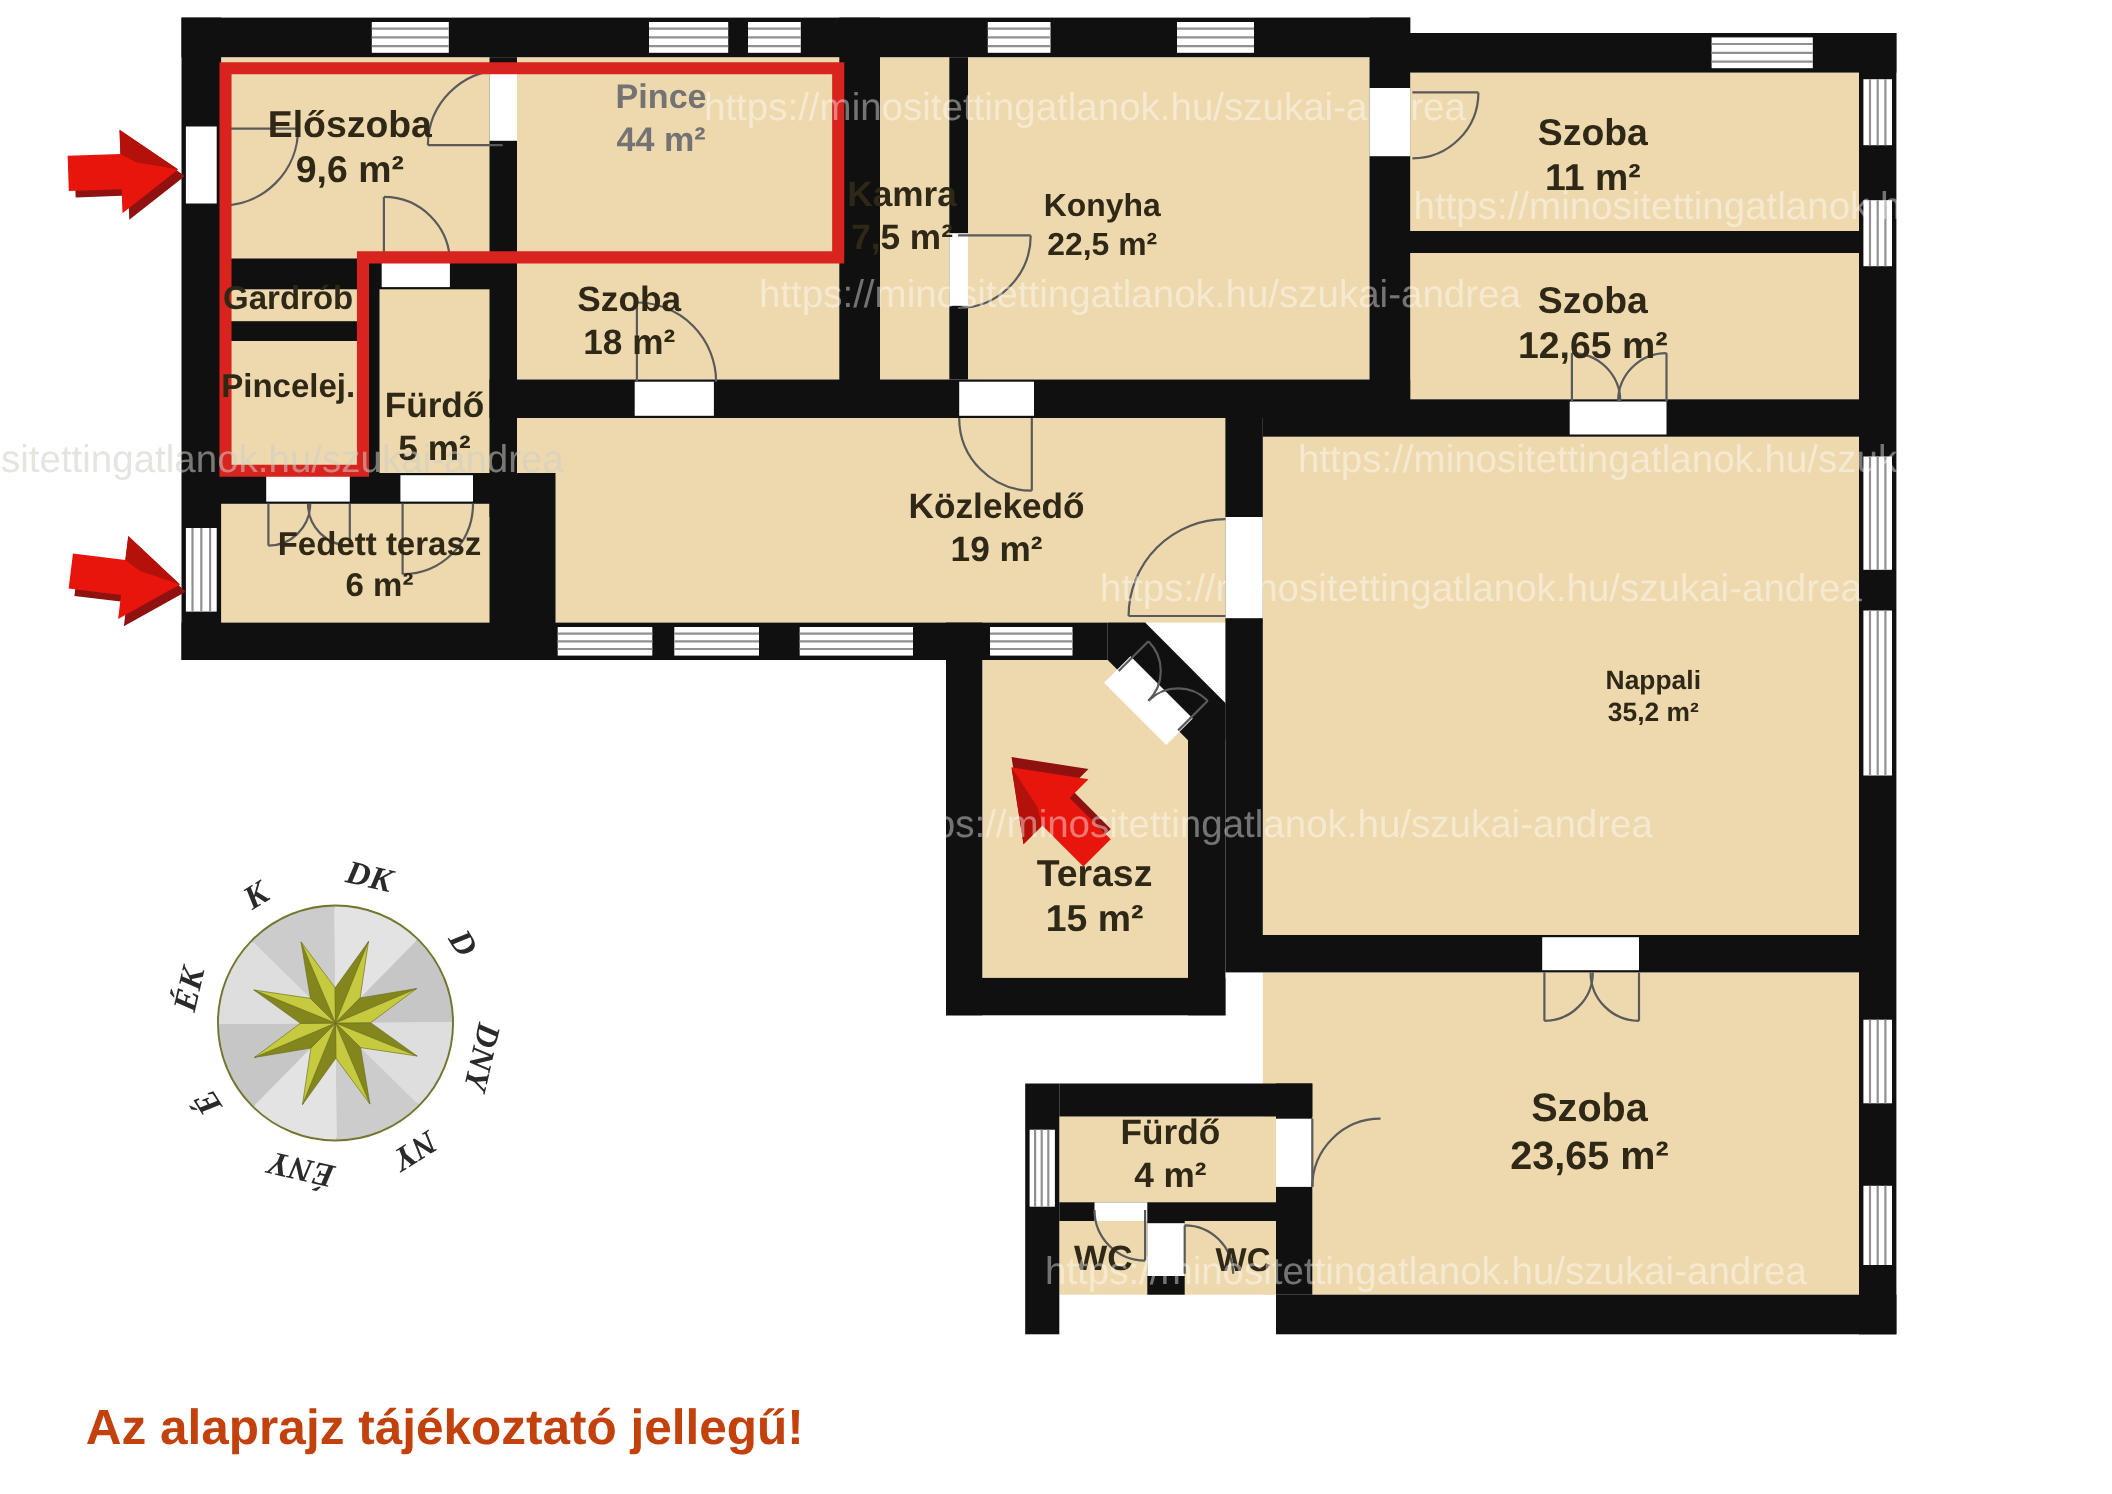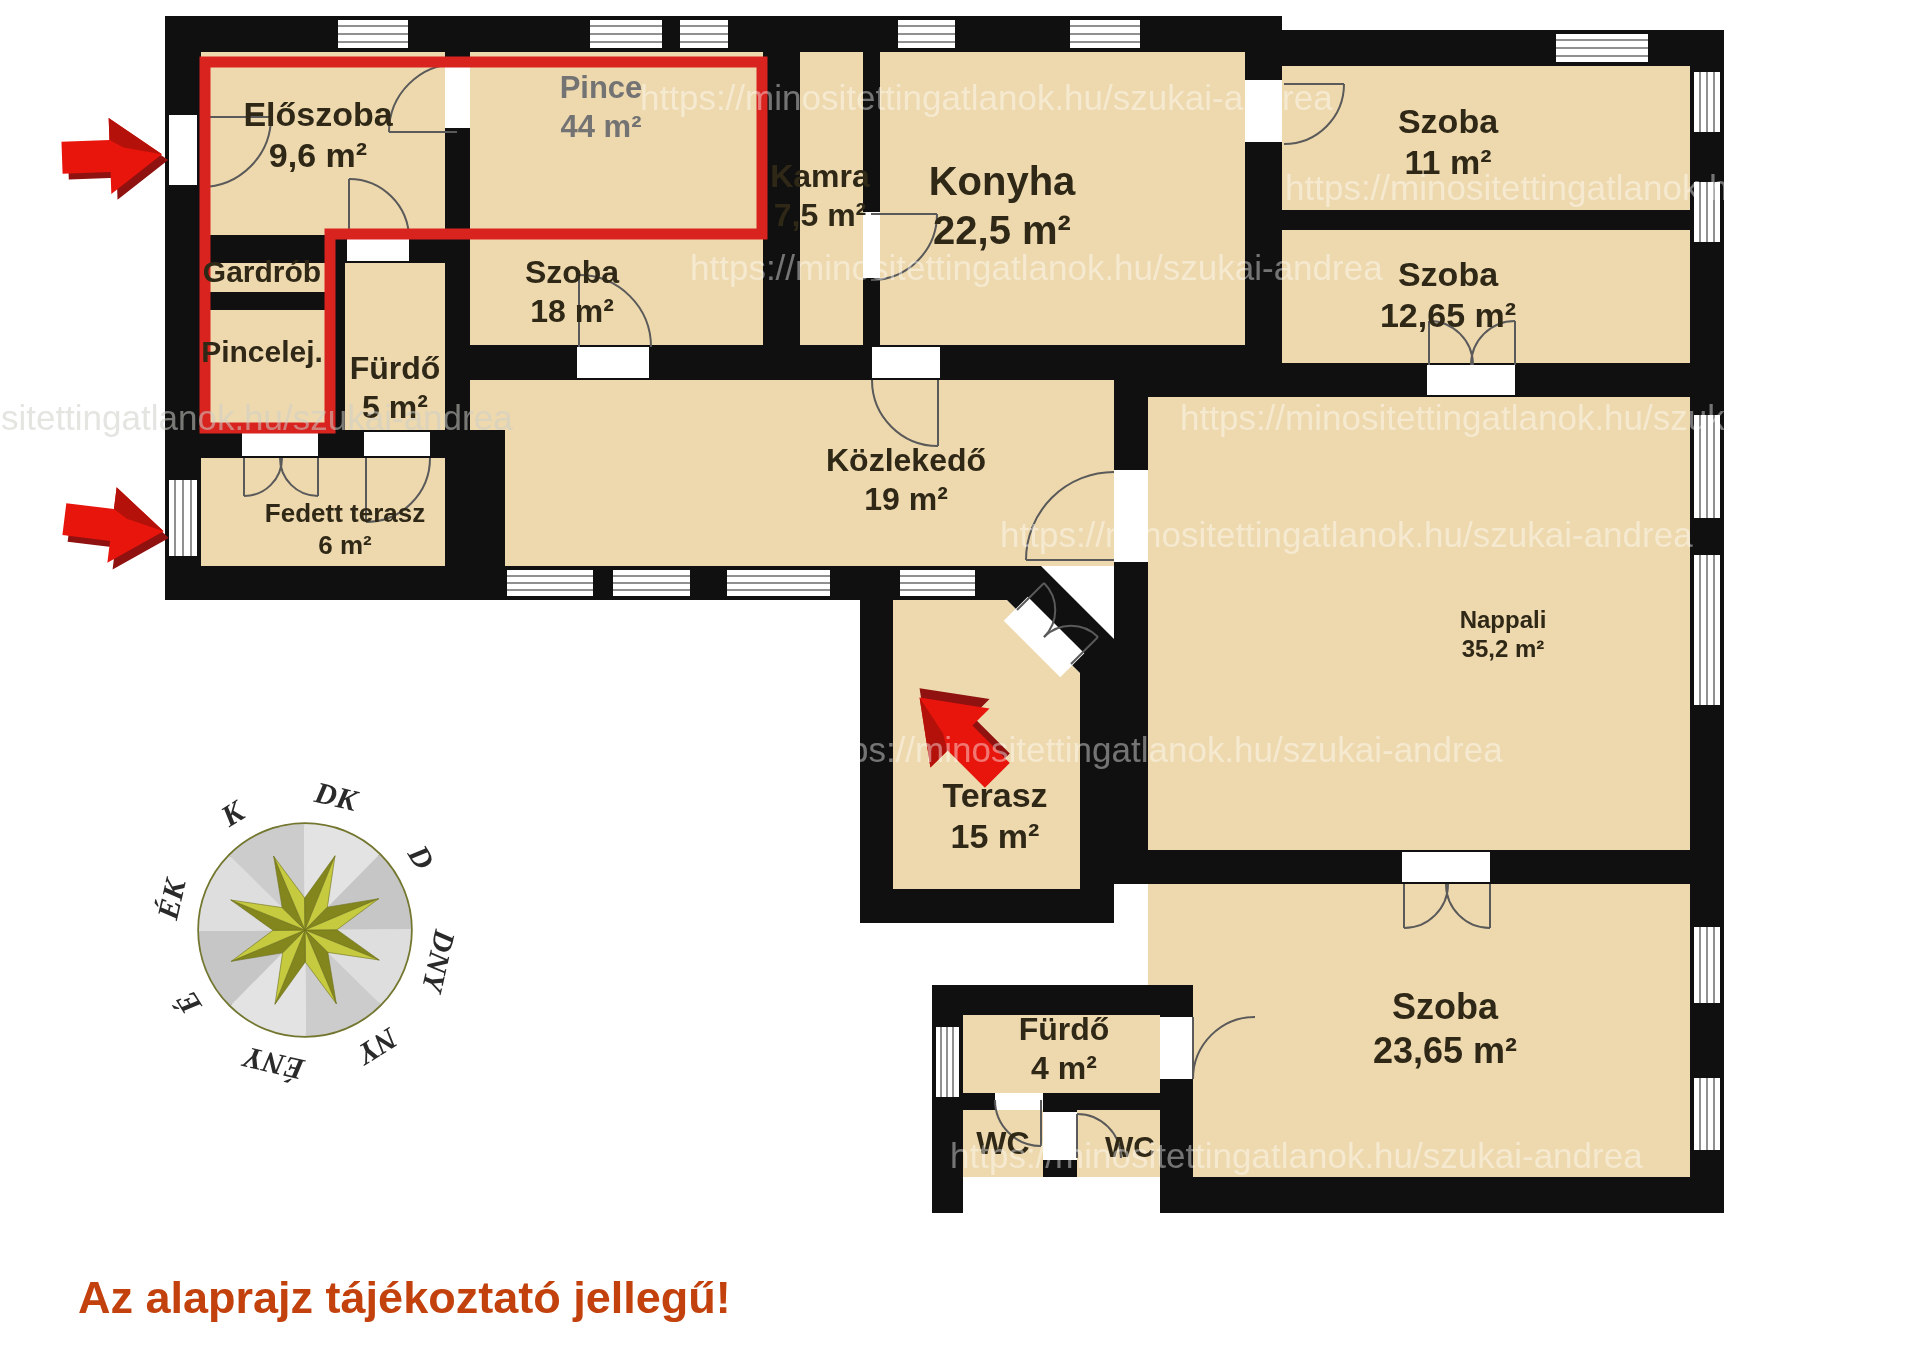--- a/index.html
+++ b/index.html
@@ -293,33 +293,33 @@
       <span>5 m²</span>
     </div>
   <div class="room-label" style="left:572px;top:292px;font-size:32px;">
       <span>Szoba</span>
       <span>18 m²</span>
     </div>
   <div class="room-label" style="left:820px;top:196px;font-size:32px;">
       <span>Kamra</span>
       <span>7,5 m²</span>
     </div>
-  <div class="room-label" style="left:1002px;top:206px;font-size:40px;">
+  <div class="room-label" style="left:1002px;top:206px;font-size:29px;">
       <span>Konyha</span>
       <span>22,5 m²</span>
     </div>
   <div class="room-label" style="left:1448px;top:142px;font-size:34px;">
       <span>Szoba</span>
       <span>11 m²</span>
     </div>
   <div class="room-label" style="left:1448px;top:295px;font-size:34px;">
       <span>Szoba</span>
       <span>12,65 m²</span>
     </div>
-  <div class="room-label" style="left:345px;top:514px;font-size:26px;margin-top:16px;">
+  <div class="room-label" style="left:345px;top:514px;font-size:30px;">
       <span>Fedett terasz</span>
       <span>6 m²</span>
     </div>
   <div class="room-label" style="left:906px;top:480px;font-size:32px;">
       <span>Közlekedő</span>
       <span>19 m²</span>
     </div>
   <div class="room-label" style="left:1503px;top:634px;font-size:24px;">
       <span>Nappali</span>
       <span>35,2 m²</span>

